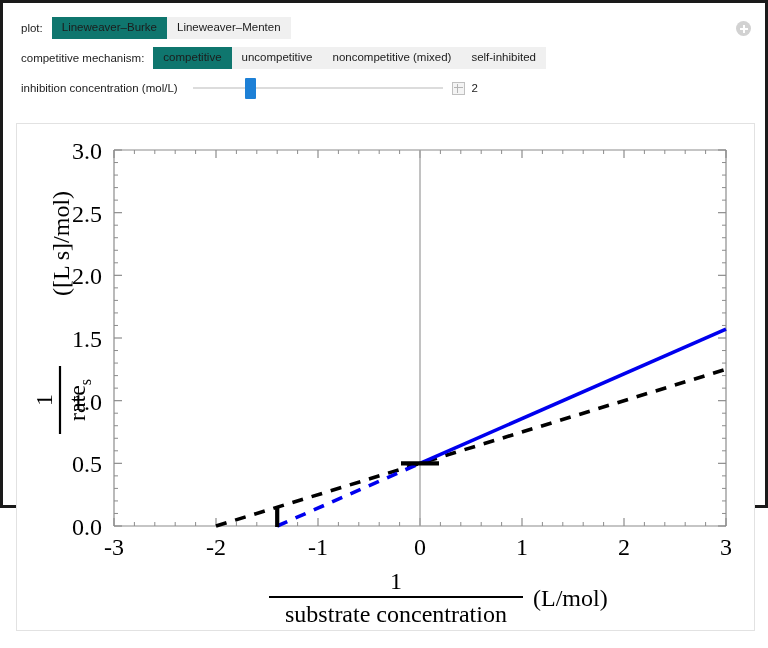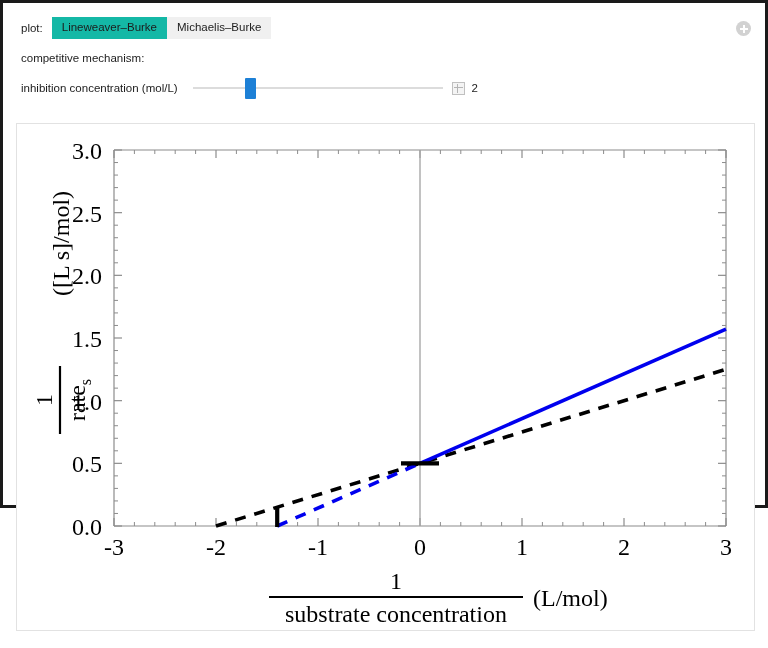--- a/index.html
+++ b/index.html
@@ -44,21 +44,21 @@
   .setter {
     font-size: 11.5px;
     color: #1c1c1c;
     padding: 4px 10px 5px 10px;
     background: #f0f0f0;
     white-space: nowrap;
     line-height: 13px;
     cursor: default;
   }
   .setter.selected {
-    background: #14b8a6;
+    background: #0f766e;
   }
   
   .slider-wrap {
     display: flex;
     align-items: center;
     margin-left: 6px;
   }
   .slider-track {
     position: relative;
     width: 250px;
@@ -130,26 +130,32 @@
 <div id="app">
 
   <div id="plus-btn"></div>
 
   <div id="controls">
 
     <div class="ctrl-row">
       <span class="ctrl-label">plot:</span>
       <div class="btnbar">
         <span class="setter selected">Lineweaver–Burke</span>
-        <span class="setter">Michaelis–Burke</span>
+        <span class="setter">Lineweaver–Menten</span>
       </div>
     </div>
 
     <div class="ctrl-row">
       <span class="ctrl-label">competitive mechanism:</span>
+      <div class="btnbar">
+        <span class="setter selected">competitive</span>
+        <span class="setter">uncompetitive</span>
+        <span class="setter">noncompetitive (mixed)</span>
+        <span class="setter">self-inhibited</span>
+      </div>
     </div>
 
     <div class="ctrl-row">
       <span class="ctrl-label">inhibition concentration (mol/L)</span>
       <div class="slider-wrap">
         <div class="slider-track">
           <div class="rail"></div>
           <div class="slider-thumb" id="slider-thumb" style="left: 52px;"></div>
         </div>
         <div class="expand-icon"></div>

